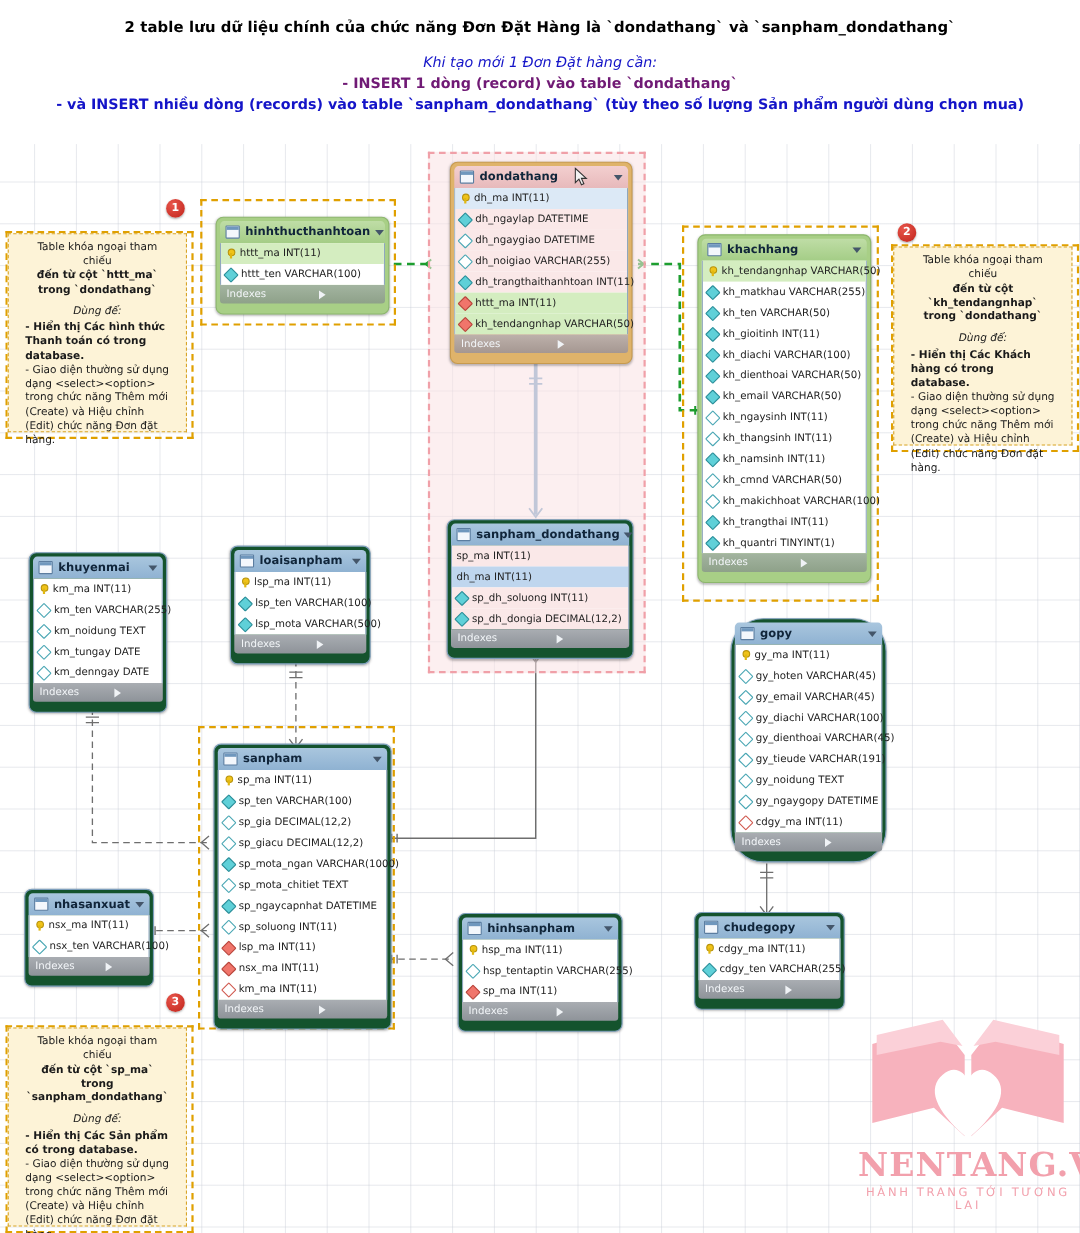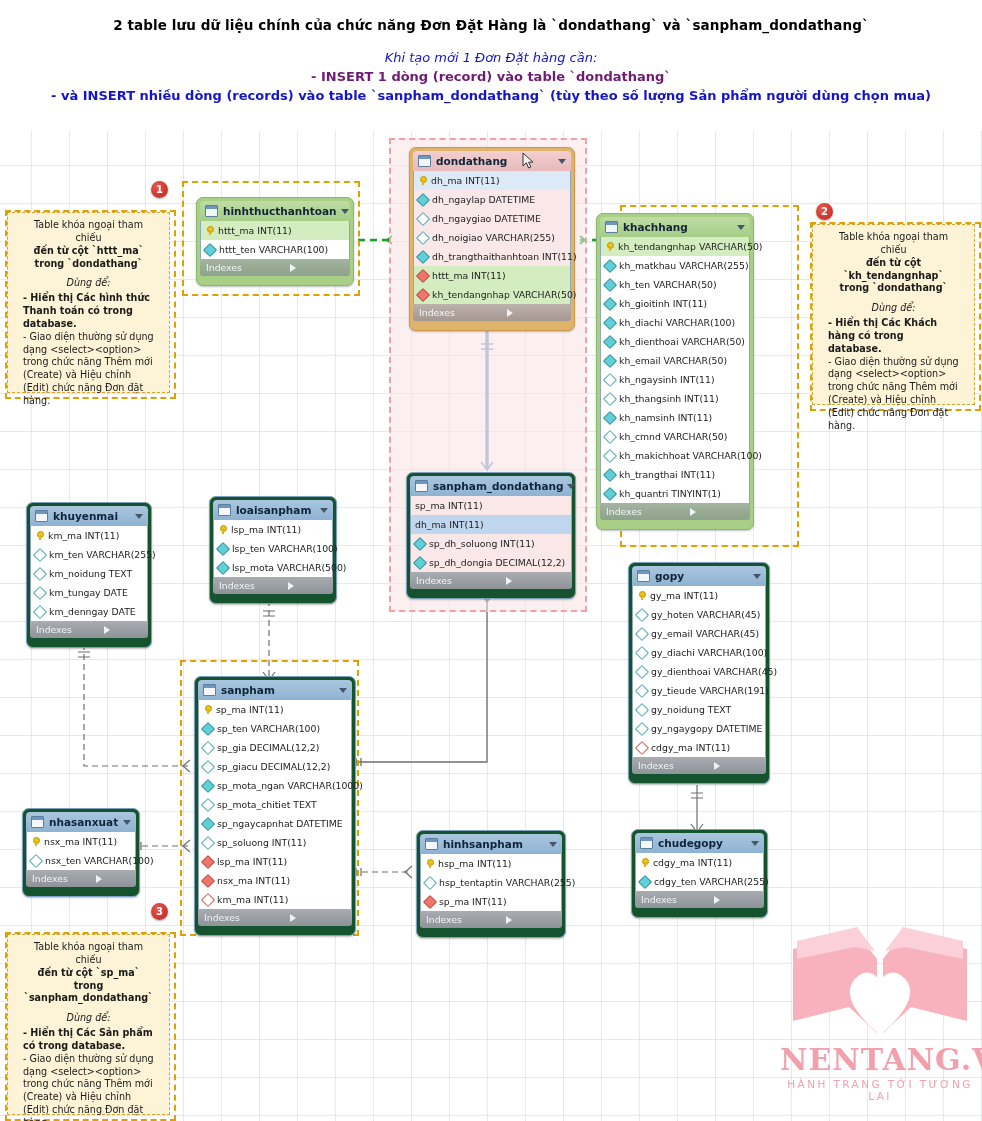--- a/index.html
+++ b/index.html
@@ -204,21 +204,21 @@
       <div class="col fkg">
         <span class="bullet b-red"></span>
         <span>kh_tendangnhap VARCHAR(50)</span>
       </div>
     </div>
     <div class="idx">
       <span>Indexes</span>
       <span class="tri"></span>
     </div>
   </div>
-<div class="tbl tbl-green" id="t-khachhang" style="left:596px;top:213px;width:150px;">
+<div class="tbl tbl-green" id="t-khachhang" style="left:634px;top:213px;width:150px;">
     <div class="tbl-hdr">
       <span class="tbl-ico"></span>
       <span class="tbl-name">khachhang</span>
       <span class="caret"></span>
     </div>
     <div class="cols">
       <div class="col pkg">
         <span class="bullet b-key"></span>
         <span>kh_tendangnhap VARCHAR(50)</span>
       </div>
@@ -360,21 +360,21 @@
       <div class="col pink">
         <span class="bullet b-blue"></span>
         <span>sp_dh_dongia DECIMAL(12,2)</span>
       </div>
     </div>
     <div class="idx">
       <span>Indexes</span>
       <span class="tri"></span>
     </div>
   </div>
-<div class="tbl tbl-normal" id="t-gopy" style="left:628px;top:562px;width:134px;">
+<div class="tbl tbl-normal" id="t-gopy" style="left:664px;top:562px;width:134px;border-radius:30px;">
     <div class="tbl-hdr">
       <span class="tbl-ico"></span>
       <span class="tbl-name">gopy</span>
       <span class="caret"></span>
     </div>
     <div class="cols">
       <div class="col ">
         <span class="bullet b-key"></span>
         <span>gy_ma INT(11)</span>
       </div>

